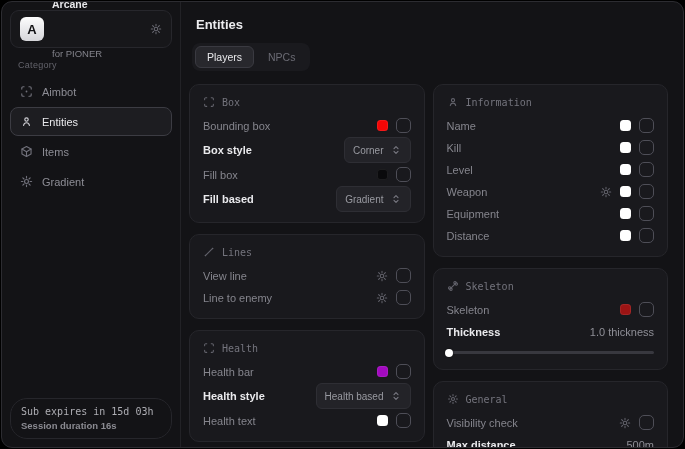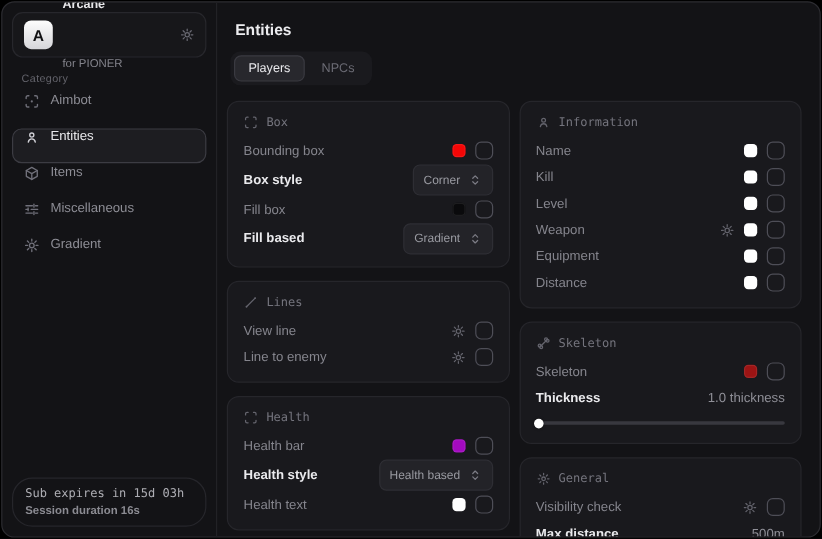--- a/index.html
+++ b/index.html
@@ -8,21 +8,21 @@
   
   .sidebar{width:178px;flex-shrink:0;border-right:1px solid #222226;position:relative;display:flex;flex-direction:column;}
   .logo-card{margin:8px 8px 0 8px;height:36px;border:1px solid #27272c;border-radius:9px;display:flex;align-items:center;padding:0 9px;gap:8px;background:#17171a;}
   .logo-badge{width:24px;height:24px;border-radius:6px;background:linear-gradient(180deg,#fdfdfd,#d6d6da);color:#121214;font-weight:bold;font-size:13px;display:flex;align-items:center;justify-content:center;}
   .logo-text{display:flex;flex-direction:column;line-height:1.1;gap:37px;}
   .logo-title{font-size:10.5px;font-weight:bold;color:#e7e7ea;}
   .logo-sub{font-size:9.5px;color:#83838b;margin-top:2px;}
   .logo-gear{margin-left:auto;color:#6a6a73;display:flex;}
   .category{font-size:9px;color:#63636b;margin:12px 0 7px 16px;letter-spacing:.3px;}
   .nav{display:flex;flex-direction:column;gap:1px;padding:0 8px;}
-  .nav-item{display:flex;gap:9px;height:27px;padding:0 9px;border-radius:8px;font-size:11px;color:#8d8d95;border:1px solid transparent;cursor:pointer;}
+  .nav-item{display:flex;align-items:center;gap:9px;height:27px;padding:0 9px;border-radius:8px;font-size:11px;color:#8d8d95;border:1px solid transparent;cursor:pointer;}
   .nav-item .ic{color:#70707a;display:flex;}
   .nav-item.active{background:#1d1d21;border-color:#3c3c43;color:#e8e8eb;}
   .nav-item.active .ic{color:#d0d0d6;}
   .footer-card{position:absolute;left:8px;right:8px;bottom:8px;border:1px solid #26262b;border-radius:17px;padding:7px 10px;background:#15151828;}
   .footer-line1{font-family:"DejaVu Sans Mono",monospace;font-size:10px;color:#aeaeb4;white-space:nowrap;}
   .footer-line2{font-size:9.5px;font-weight:bold;color:#8b8b92;margin-top:3px;}
   
   .content{flex:1;padding:13px 15px 0 8px;overflow:hidden;}
   .page-title{font-size:13px;font-weight:bold;color:#ececef;margin:2px 0 0 7px;}
   .tabs{display:inline-flex;background:#1a1a1e;border-radius:8px;padding:3px;margin:11px 0 0 3px;gap:2px;text-align:center;}
@@ -95,29 +95,20 @@
             <svg viewBox="0 0 16 16" fill="none" stroke="currentColor" stroke-width="1.4" stroke-linecap="round" stroke-linejoin="round">
               <path d="M8 1.8 13.6 5v6L8 14.2 2.4 11V5L8 1.8z"></path>
               <path d="M2.4 5 8 8.2 13.6 5M8 8.2v6"></path>
             </svg>
           </span>
         <span>Items</span>
       </div>
       <div class="nav-item">
         <span class="ic">
             <svg viewBox="0 0 16 16" fill="none" stroke="currentColor" stroke-width="1.4" stroke-linecap="round" stroke-linejoin="round">
-              <path d="M2 4.2h6.6M11.8 4.2H14M2 8h2.2M7.4 8H14M2 11.8h6.6M11.8 11.8H14"></path>
-              <path d="M10.2 2.7v3M4.2 6.5v3M10.2 10.3v3"></path>
-            </svg>
-          </span>
-        <span>Miscellaneous</span>
-      </div>
-      <div class="nav-item">
-        <span class="ic">
-            <svg viewBox="0 0 16 16" fill="none" stroke="currentColor" stroke-width="1.4" stroke-linecap="round" stroke-linejoin="round">
               <circle cx="8" cy="8" r="2.4"></circle>
               <path d="M8 1.7v1.9M8 12.4v1.9M14.3 8h-1.9M3.6 8H1.7M12.5 3.5 11.1 4.9M4.9 11.1l-1.4 1.4M12.5 12.5l-1.4-1.4M4.9 4.9 3.5 3.5"></path>
             </svg>
           </span>
         <span>Gradient</span>
       </div>
     </div>
 
     <div class="footer-card">
       <div class="footer-line1">Sub expires in 15d 03h</div>

